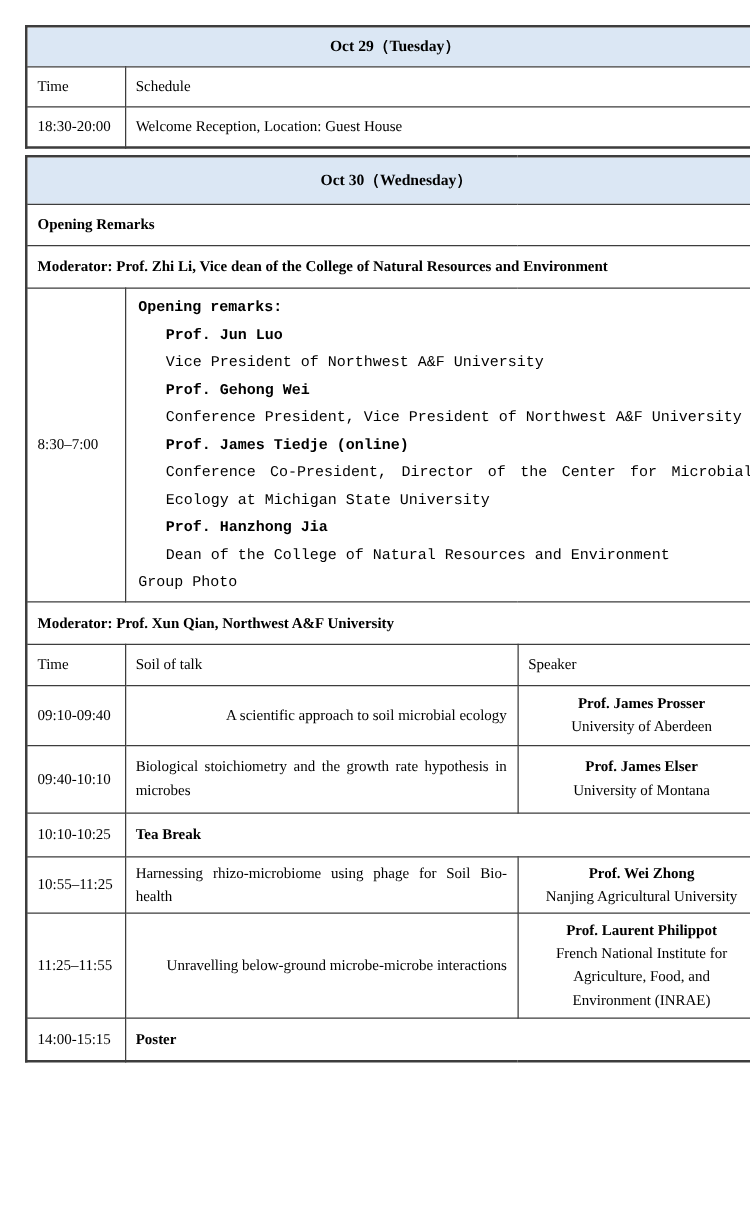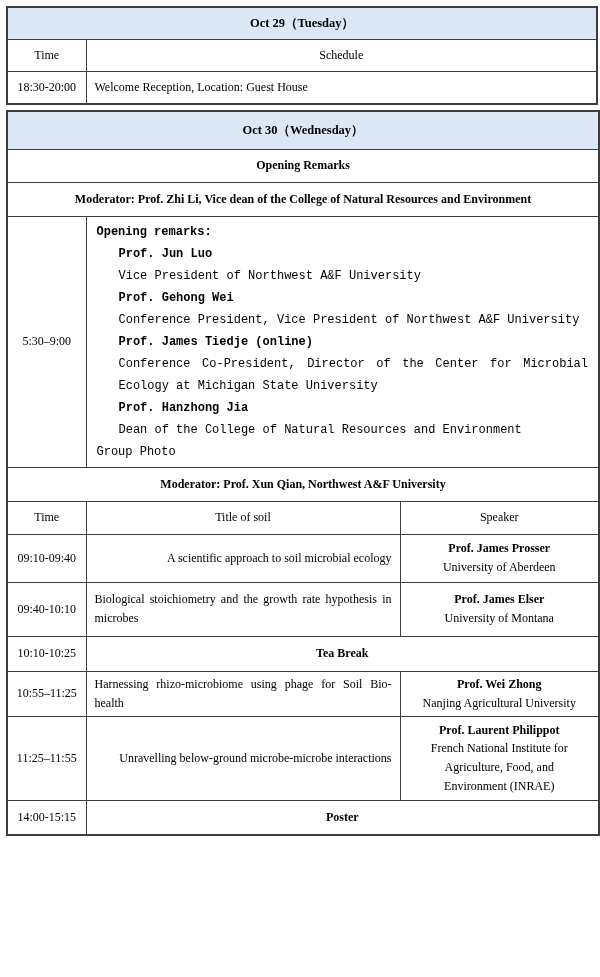--- a/index.html
+++ b/index.html
@@ -7,21 +7,21 @@
     padding: 0;
     background: #ffffff;
     width: 600px;
     font-family: "Liberation Serif", serif;
     color: #000000;
   }
   .page {
     width: 600px;
     height: 977px;
     box-sizing: border-box;
-    padding: 6px;
+    padding: 20px;
     background: #ffffff;
   }
   table.sched {
     border-collapse: collapse;
     table-layout: fixed;
     width: 592px;
     border: 2px solid #3d3d3d;
   }
   table.t2 { margin-top: 5px; }
   col.c-time    { width: 79px; }
@@ -30,21 +30,21 @@
   td {
     border: 1px solid #3d3d3d;
     font-size: 12px;
     line-height: 1.55;
     padding: 2px 8px;
     vertical-align: middle;
     overflow: hidden;
   }
   .blue { background: #dbe7f4; }
   .bold { font-weight: bold; }
-  .center { text-align: center; }
+  .center { text-align: left; }
   .just { text-align: justify; }
   .band-title { font-size: 12.5px; font-weight: bold; text-align: center; }
   
   .h28 { height: 28px; } .h32 { height: 32px; } .h33 { height: 33px; }
   .h34 { height: 34px; } .h35 { height: 35px; } .h38 { height: 38px; border-radius: 11px; }
   .h45 { height: 45px; } .h46 { height: 46px; } .h48 { height: 48px; }
   .h54 { height: 54px; } .h84 { height: 84px; } .h250 { height: 250px; }
   
   td.or-cell { padding: 4px 10px; vertical-align: middle; }
   .or-line { line-height: 22px; font-size: 12px; font-family: Liberation Mono, monospace; }
@@ -93,40 +93,40 @@
       <tr class="h38">
         <td colspan="3" class="blue band-title">Oct 30（Wednesday）</td>
       </tr>
       <tr class="h33">
         <td colspan="3" class="center bold">Opening Remarks</td>
       </tr>
       <tr class="h34">
         <td colspan="3" class="center bold">Moderator: Prof. Zhi Li, Vice dean of the College of Natural Resources and Environment</td>
       </tr>
       <tr class="h250">
-        <td class="center">5:30–9:00</td>
+        <td class="center">8:30–7:00</td>
         <td colspan="2" class="or-cell">
           <div class="or-line bold">Opening remarks:</div>
           <div class="or-line bold or-ind">Prof. Jun Luo</div>
           <div class="or-line or-ind or-just">Vice President of Northwest A&amp;F University</div>
           <div class="or-line bold or-ind">Prof. Gehong Wei</div>
           <div class="or-line or-ind or-just">Conference President, Vice President of Northwest A&amp;F University</div>
           <div class="or-line bold or-ind">Prof. James Tiedje (online)</div>
           <div class="or-line or-ind or-just">Conference Co-President, Director of the Center for Microbial Ecology at Michigan State University</div>
           <div class="or-line bold or-ind">Prof. Hanzhong Jia</div>
           <div class="or-line or-ind or-just">Dean of the College of Natural Resources and Environment</div>
           <div class="or-line">Group Photo</div>
         </td>
       </tr>
       <tr class="h34">
         <td colspan="3" class="center bold">Moderator: Prof. Xun Qian, Northwest A&amp;F University</td>
       </tr>
       <tr class="h33">
         <td class="center">Time</td>
-        <td class="center">Title of soil</td>
+        <td class="center">Soil of talk</td>
         <td class="center">Speaker</td>
       </tr>
 
       <tr class="h48">
         <td class="center">09:10-09:40</td>
         <td class="title-cell">A scientific approach to soil microbial ecology</td>
         <td class="speaker-cell">
           <div class="spk-name">Prof. James Prosser</div>
           <div class="spk-affil">University of Aberdeen</div>
         </td>

